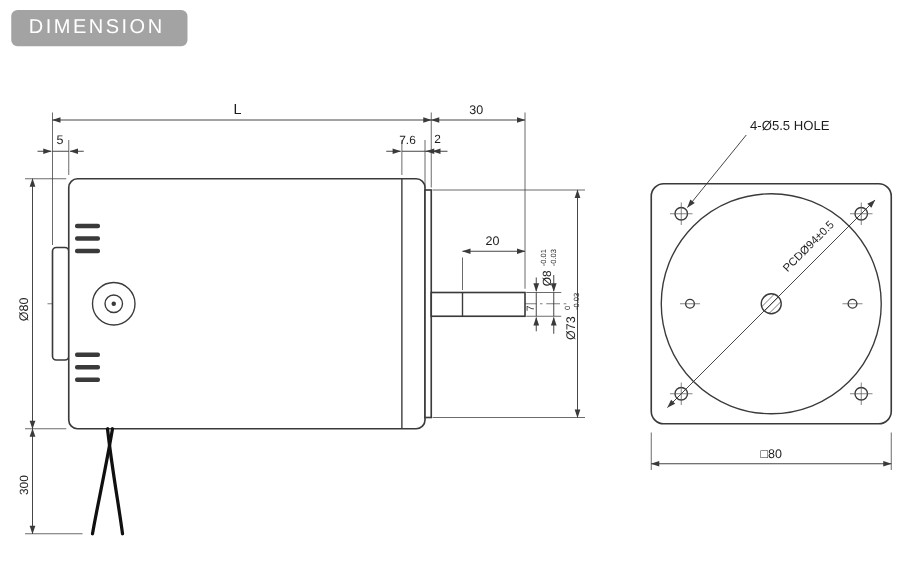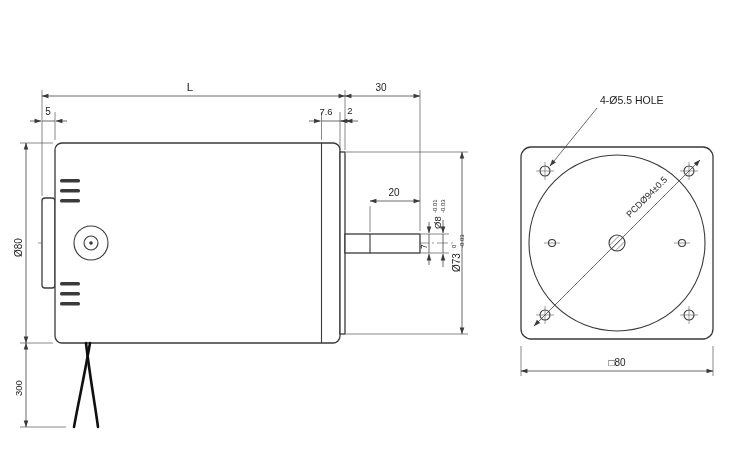--- a/index.html
+++ b/index.html
@@ -191,14 +191,17 @@
       <text x="600" y="104" font-size="10.5">4-Ø5.5 HOLE</text>
       <line class="dim" x1="597" y1="108" x2="550" y2="166" marker-end="url(#arr)"></line>
 
       <line class="ext" x1="521" y1="346" x2="521" y2="376"></line>
       <line class="ext" x1="713" y1="346" x2="713" y2="376"></line>
       <line class="dim" x1="521" y1="371" x2="713" y2="371" marker-start="url(#arr)" marker-end="url(#arr)"></line>
       <text x="617" y="366" font-size="10" text-anchor="middle">□80</text>
     </g>
   </svg>
 
+  <div class="badge">
+    <span>DIMENSION</span>
+  </div>
 
 </div>
 
 </body></html>

